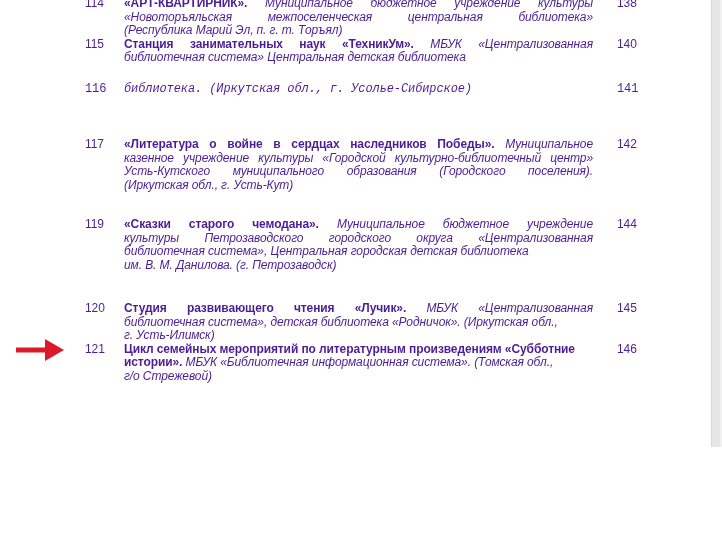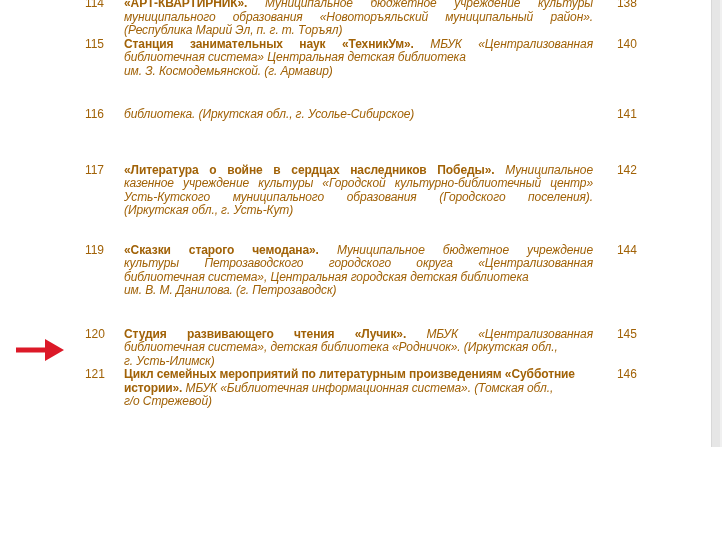--- a/index.html
+++ b/index.html
@@ -1,18 +1,18 @@
 <!DOCTYPE html>
 <html><head>
 <meta charset="utf-8">
 <style>
   html,body{margin:0;padding:0;background:#ffffff;}
   .page{
     position:relative;width:722px;height:447px;background:#ffffff;
-    overflow:hidden;font-family:"Liberation Sans",sans-serif;color:#a16207;
+    overflow:hidden;font-family:"Liberation Sans",sans-serif;color:#4c1d95;
   }
   .entries{position:absolute;left:0;top:0;width:722px;}
   .entry{position:relative;}
   .entry .num{
     position:absolute;left:85px;top:0;width:32px;
     font-size:12px;line-height:13.5px;letter-spacing:-0.1px;
   }
   .entry .txt{
     margin-left:124px;width:469px;
     font-size:12px;line-height:13.5px;letter-spacing:-0.1px;
@@ -21,21 +21,21 @@
     position:absolute;left:617px;top:0;
     font-size:12px;line-height:13.5px;letter-spacing:-0.1px;
   }
   .line{text-align:left;}
   .line.just{text-align:justify;text-align-last:justify;}
   .seg.b{font-weight:bold;}
   .seg.i{font-style:italic;}
   
   .entry:nth-child(1){margin-top:-3px;}
   .entry:nth-child(2){}
-  .entry:nth-child(3){margin-top:30px;}
+  .entry:nth-child(3){margin-top:18px;font-family:Liberation Mono, monospace;}
   .entry:nth-child(4){margin-top:42px;}
   .entry:nth-child(5){margin-top:26px;}
   .entry:nth-child(6){margin-top:30px;}
   .entry:nth-child(7){}
   .entry:nth-child(8){margin-top:17px;}
   .arrow-marker{
     position:absolute;left:16px;top:337px;width:48px;height:26px;
   }
   .edge-strip{
     position:absolute;right:0;top:0;width:10px;height:541px;
@@ -46,31 +46,30 @@
 </head>
 <body>
 
 <div class="page">
 
   <div class="entries">
       <div class="entry">
         <div class="num">114</div>
         <div class="txt">
           <div class="line just"><span class="seg b">«АРТ-КВАРТИРНИК».</span><span class="seg i"> Муниципальное бюджетное учреждение культуры</span></div>
-          <div class="line just"><span class="seg i">муниципального образования «Новоторъяльский муниципальный район».</span></div>
+          <div class="line just"><span class="seg i">«Новоторъяльская межпоселенческая центральная библиотека»</span></div>
           <div class="line"><span class="seg i">(Республика Марий Эл, п. г. т. Торъял)</span></div>
         </div>
         <div class="pg">138</div>
       </div>
       <div class="entry">
         <div class="num">115</div>
         <div class="txt">
           <div class="line just"><span class="seg b">Станция занимательных наук «ТехникУм».</span><span class="seg i"> МБУК «Централизованная</span></div>
           <div class="line"><span class="seg i">библиотечная система» Центральная детская библиотека</span></div>
-          <div class="line"><span class="seg i">им. З. Космодемьянской. (г. Армавир)</span></div>
         </div>
         <div class="pg">140</div>
       </div>
       <div class="entry">
         <div class="num">116</div>
         <div class="txt">
           <div class="line"><span class="seg i">библиотека. (Иркутская обл., г. Усолье-Сибирское)</span></div>
         </div>
         <div class="pg">141</div>
       </div>

